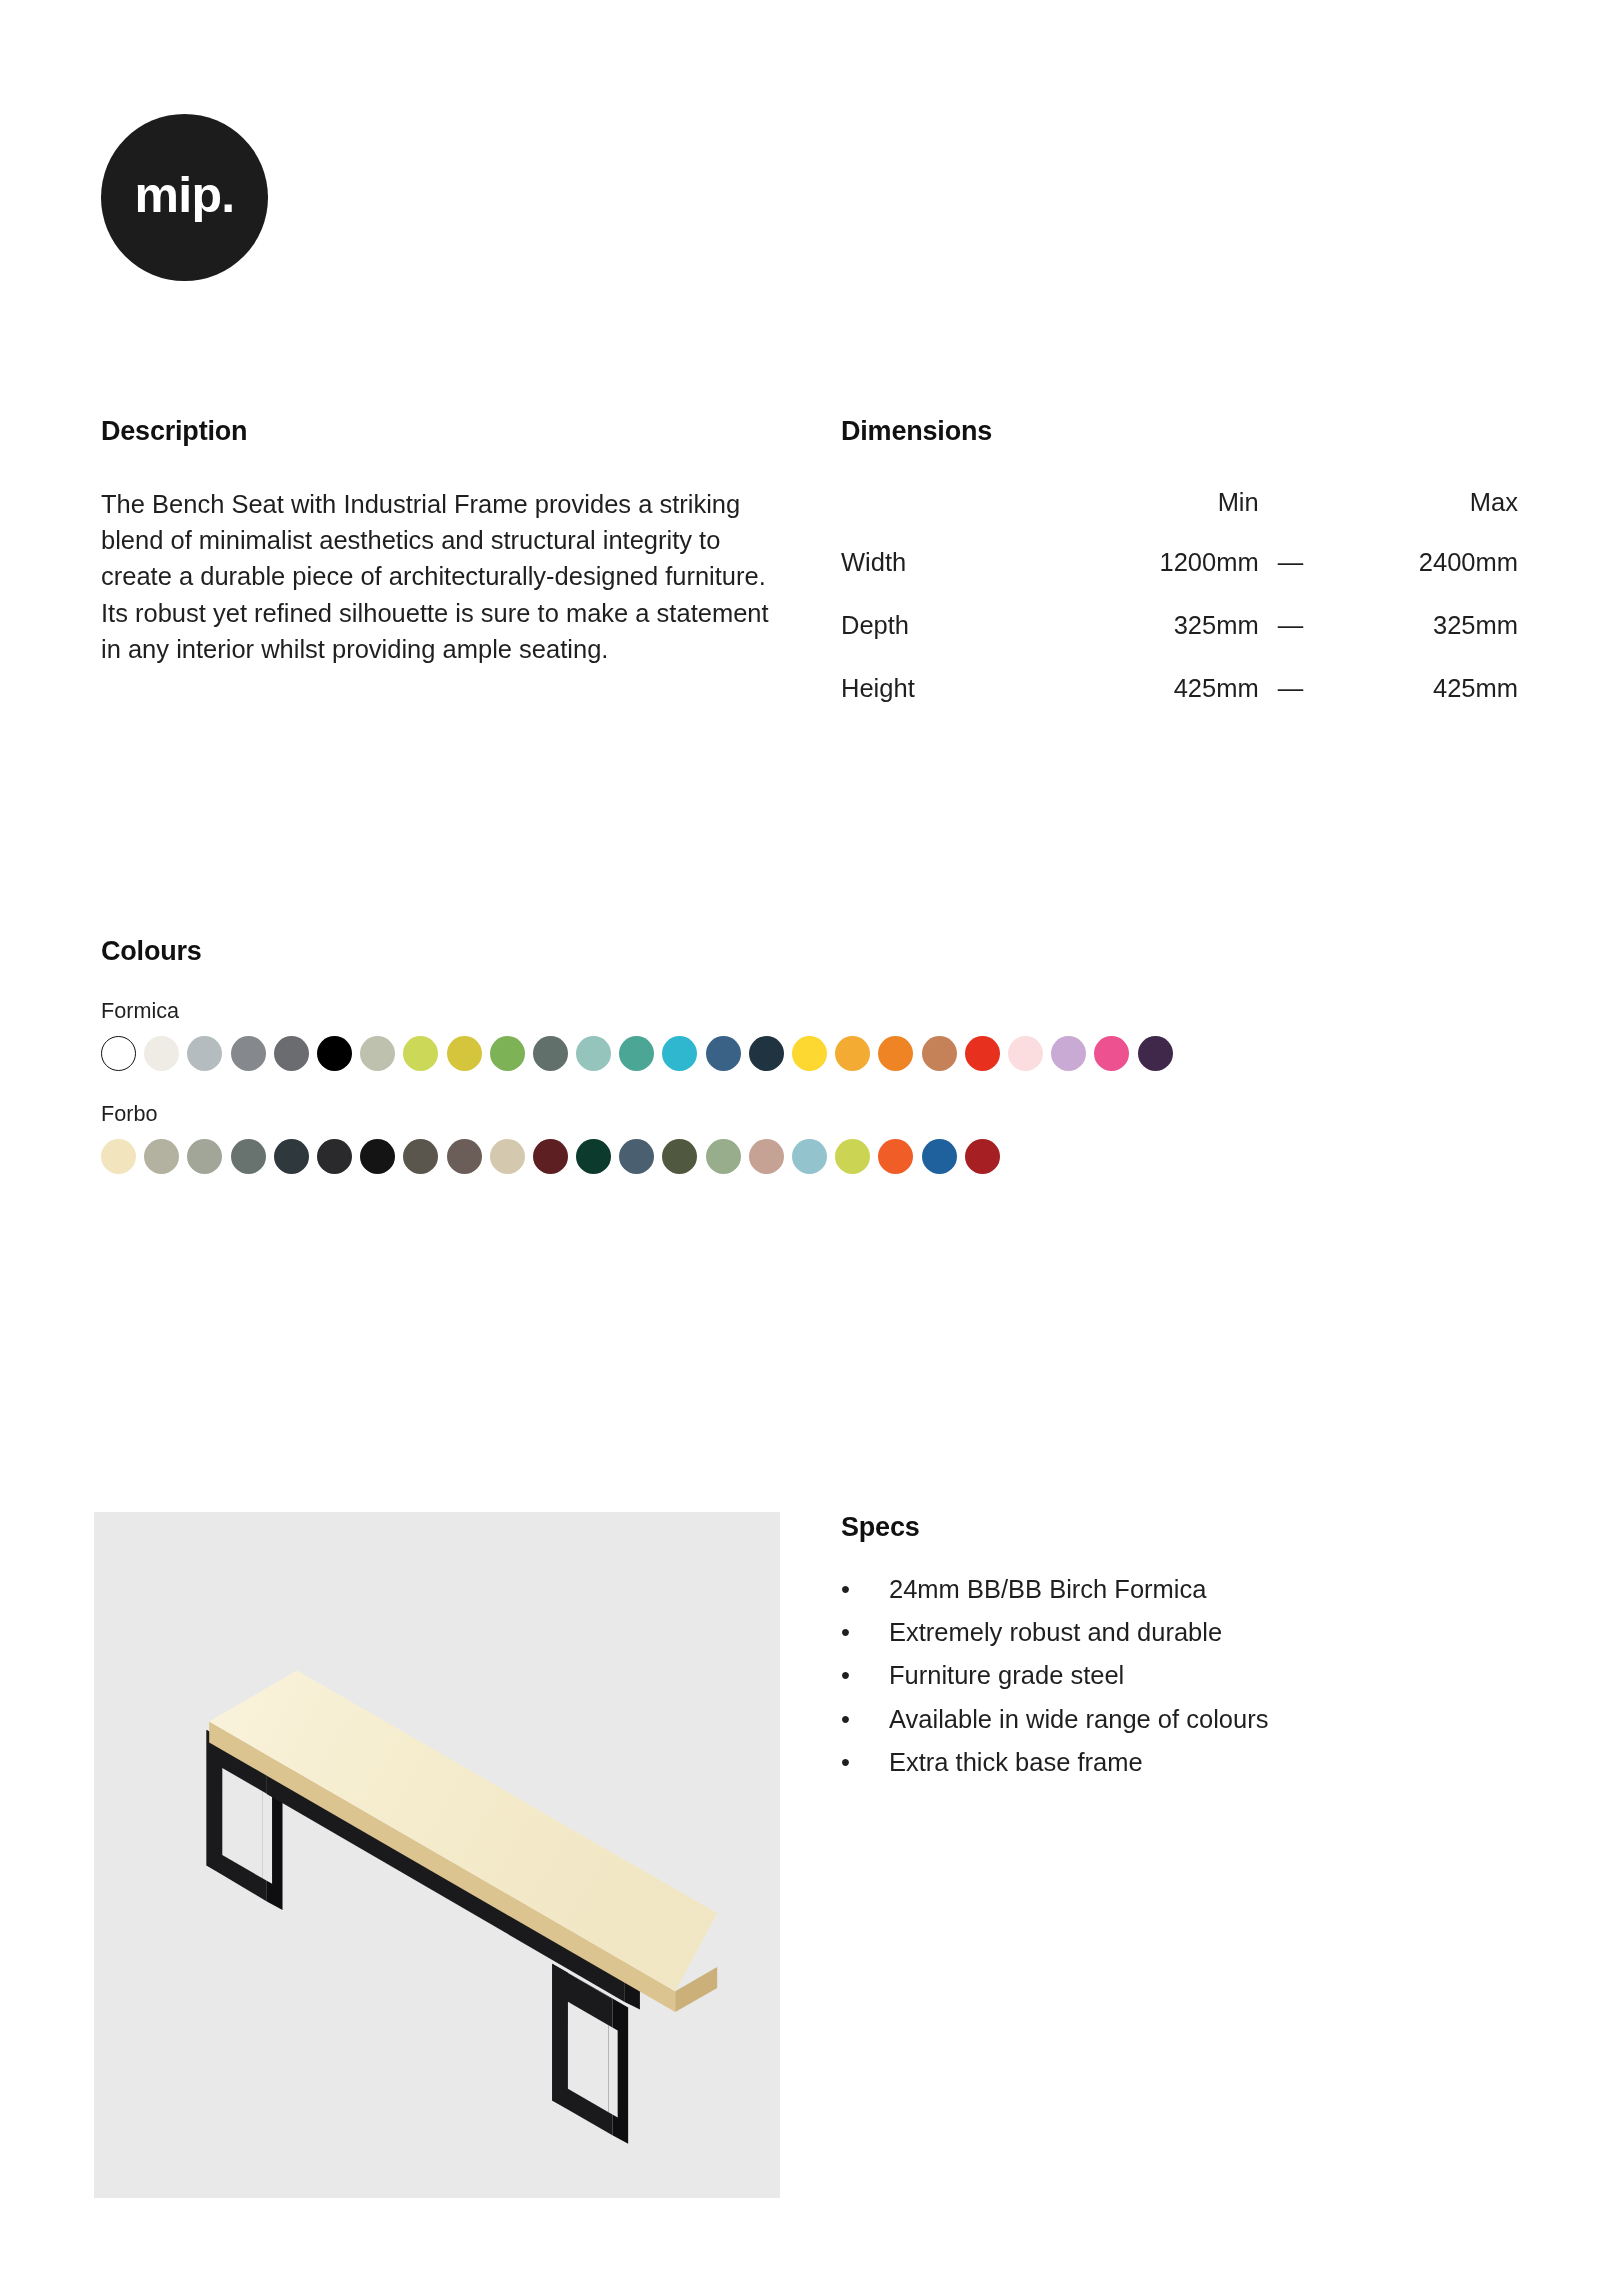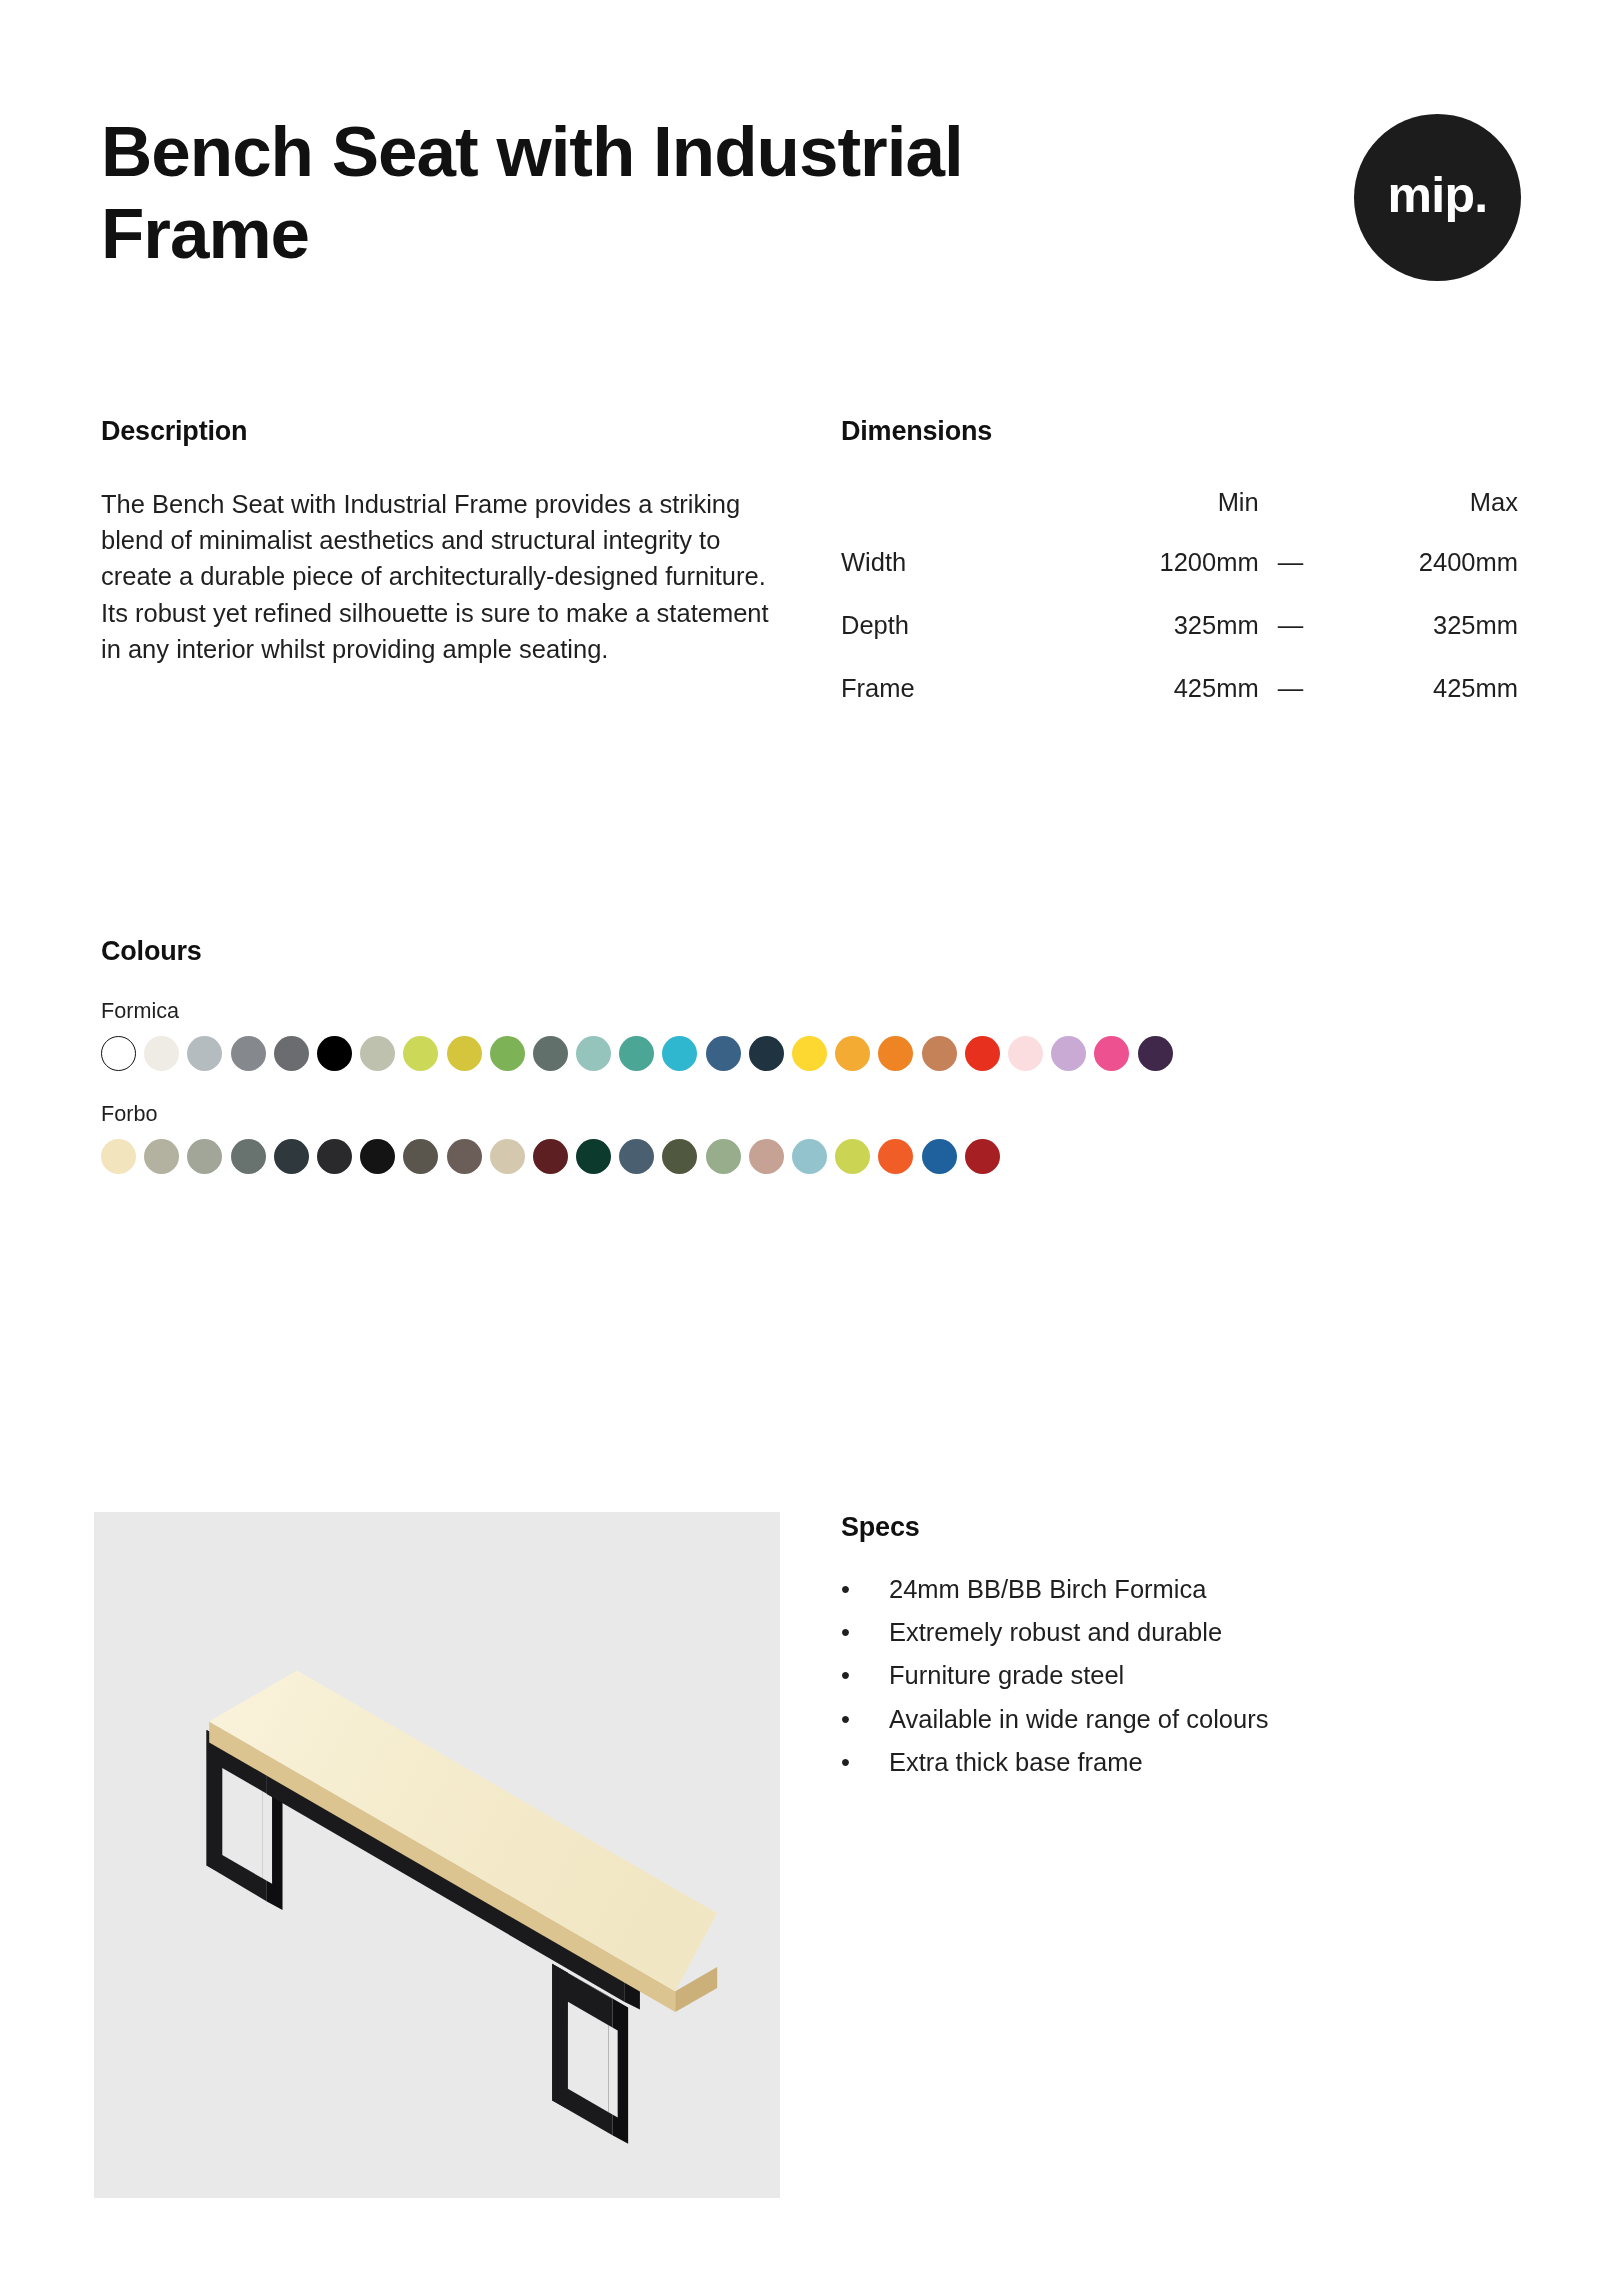--- a/index.html
+++ b/index.html
@@ -185,21 +185,20 @@
     flex: 0 0 auto;
     color: #1f1f1f;
   }
 </style>
 </head>
 <body>
 
 <div class="page">
 
   <div class="header">
-    <h1 class="title">Bench Seat with Industrial Frame</h1>
     <div class="logo">
       <span class="logo-text">mip.</span>
     </div>
   </div>
 
   <div class="desc-block">
     <h2 class="h2">Description</h2>
     <p class="desc-body">The Bench Seat with Industrial Frame provides a striking blend of minimalist aesthetics and structural integrity to create a durable piece of architecturally-designed furniture. Its robust yet refined silhouette is sure to make a statement in any interior whilst providing ample seating.</p>
   </div>
 
@@ -221,21 +220,21 @@
             <td class="dcol-dash">—</td>
             <td class="dcol-max">2400mm</td>
           </tr>
           <tr>
             <td class="dcol-label">Depth</td>
             <td class="dcol-min">325mm</td>
             <td class="dcol-dash">—</td>
             <td class="dcol-max">325mm</td>
           </tr>
           <tr>
-            <td class="dcol-label">Frame</td>
+            <td class="dcol-label">Height</td>
             <td class="dcol-min">425mm</td>
             <td class="dcol-dash">—</td>
             <td class="dcol-max">425mm</td>
           </tr>
         </tbody>
     </table>
   </div>
 
   <div class="colours-block">
     <h2 class="h2">Colours</h2>

